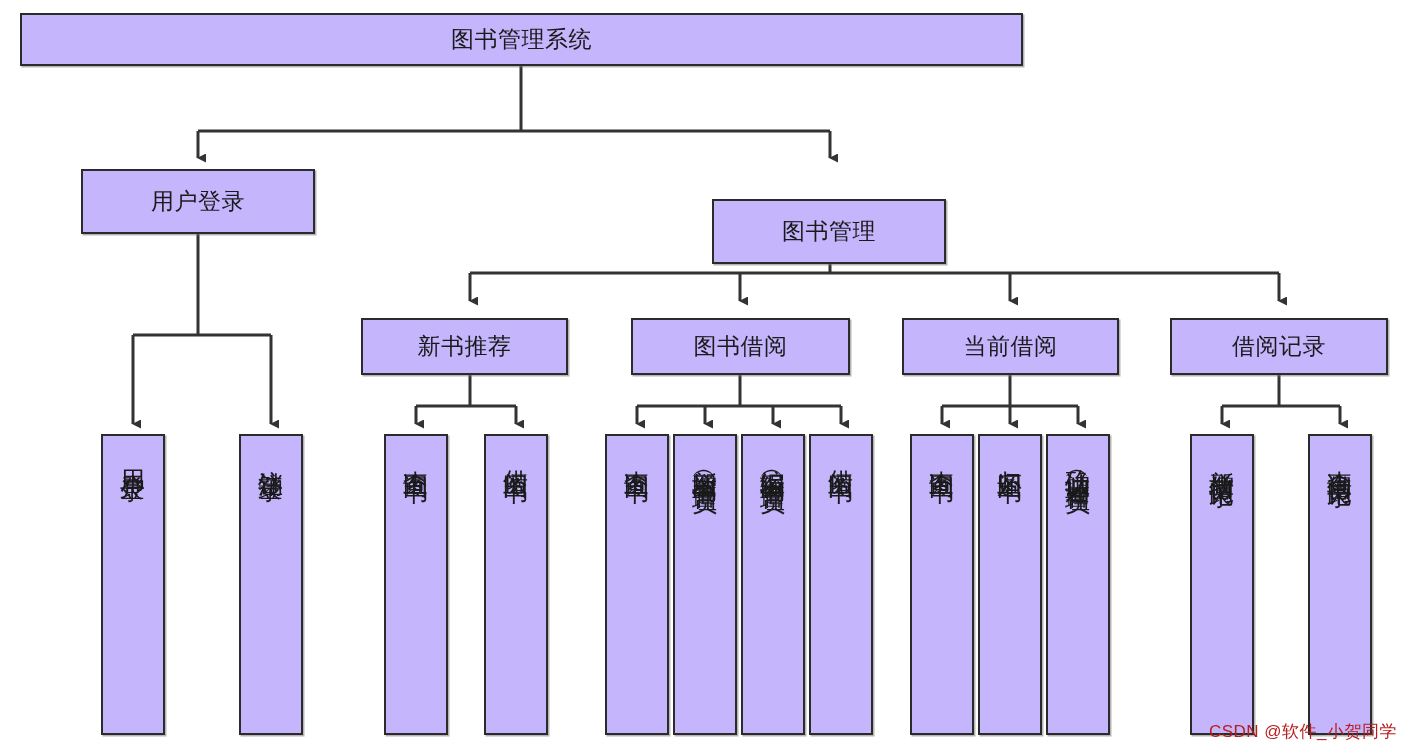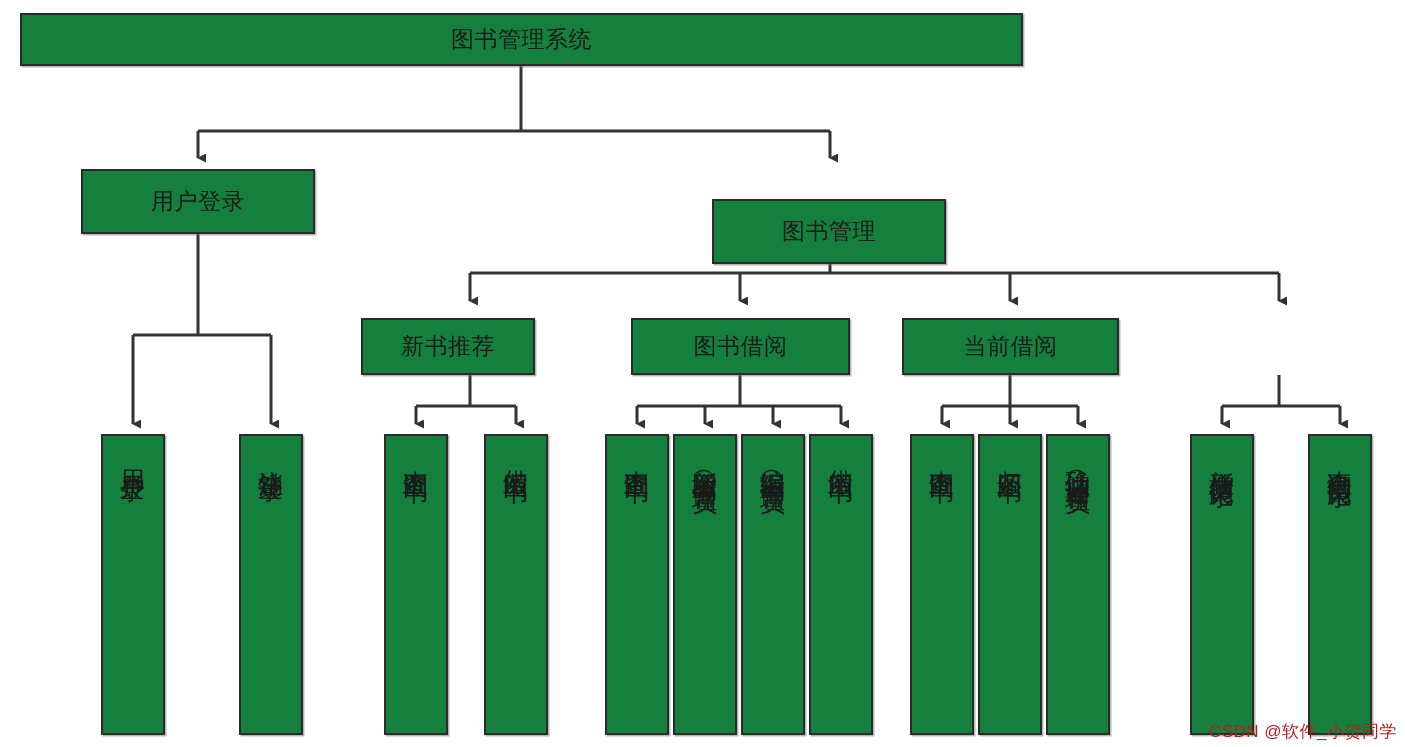--- a/index.html
+++ b/index.html
@@ -21,21 +21,21 @@
     position: absolute;
     left: 0;
     top: 0;
     width: 1405px;
     height: 747px;
     pointer-events: none;
   }
   .node {
     position: absolute;
     box-sizing: border-box;
-    background: #15803d;
+    background: #c4b5fd;
     border: 2.5px solid #2b2b2b;
     display: flex;
     align-items: center;
     justify-content: center;
     box-shadow: 1.5px 1.5px 0 rgba(120,120,120,0.55);
   }
   .node .label {
     color: #1a1a1a;
     line-height: 1.12;
     text-align: center;
@@ -133,29 +133,32 @@
     <span class="label">图书管理系统</span>
   </div>
 
   <div class="node horizontal" style="left:81px;top:169px;width:234px;height:65px;">
     <span class="label">用户登录</span>
   </div>
   <div class="node horizontal" style="left:712px;top:169px;width:234px;height:65px;margin-top:30px;">
     <span class="label">图书管理</span>
   </div>
 
-  <div class="node horizontal" style="left:361px;top:318px;width:174px;height:57px;">
+  <div class="node horizontal" style="left:361px;top:318px;width:207px;height:57px;">
     <span class="label">新书推荐</span>
   </div>
   <div class="node horizontal" style="left:902px;top:318px;width:217px;height:57px;">
     <span class="label">当前借阅</span>
   </div>
   <div class="node horizontal" style="left:631px;top:318px;width:219px;height:57px;">
     <span class="label">图书借阅</span>
   </div>
+  <div class="node horizontal" style="left:1170px;top:318px;width:218px;height:57px;">
+    <span class="label">借阅记录</span>
+  </div>
 
   <div class="node vertical" style="left:101px;top:434px;width:64px;height:301px;">
     <span class="label">用户登录</span>
   </div>
   <div class="node vertical" style="left:239px;top:434px;width:64px;height:301px;">
     <span class="label">注销登录</span>
   </div>
 
   <div class="node vertical" style="left:384px;top:434px;width:64px;height:301px;">
     <span class="label">查询图书</span>

